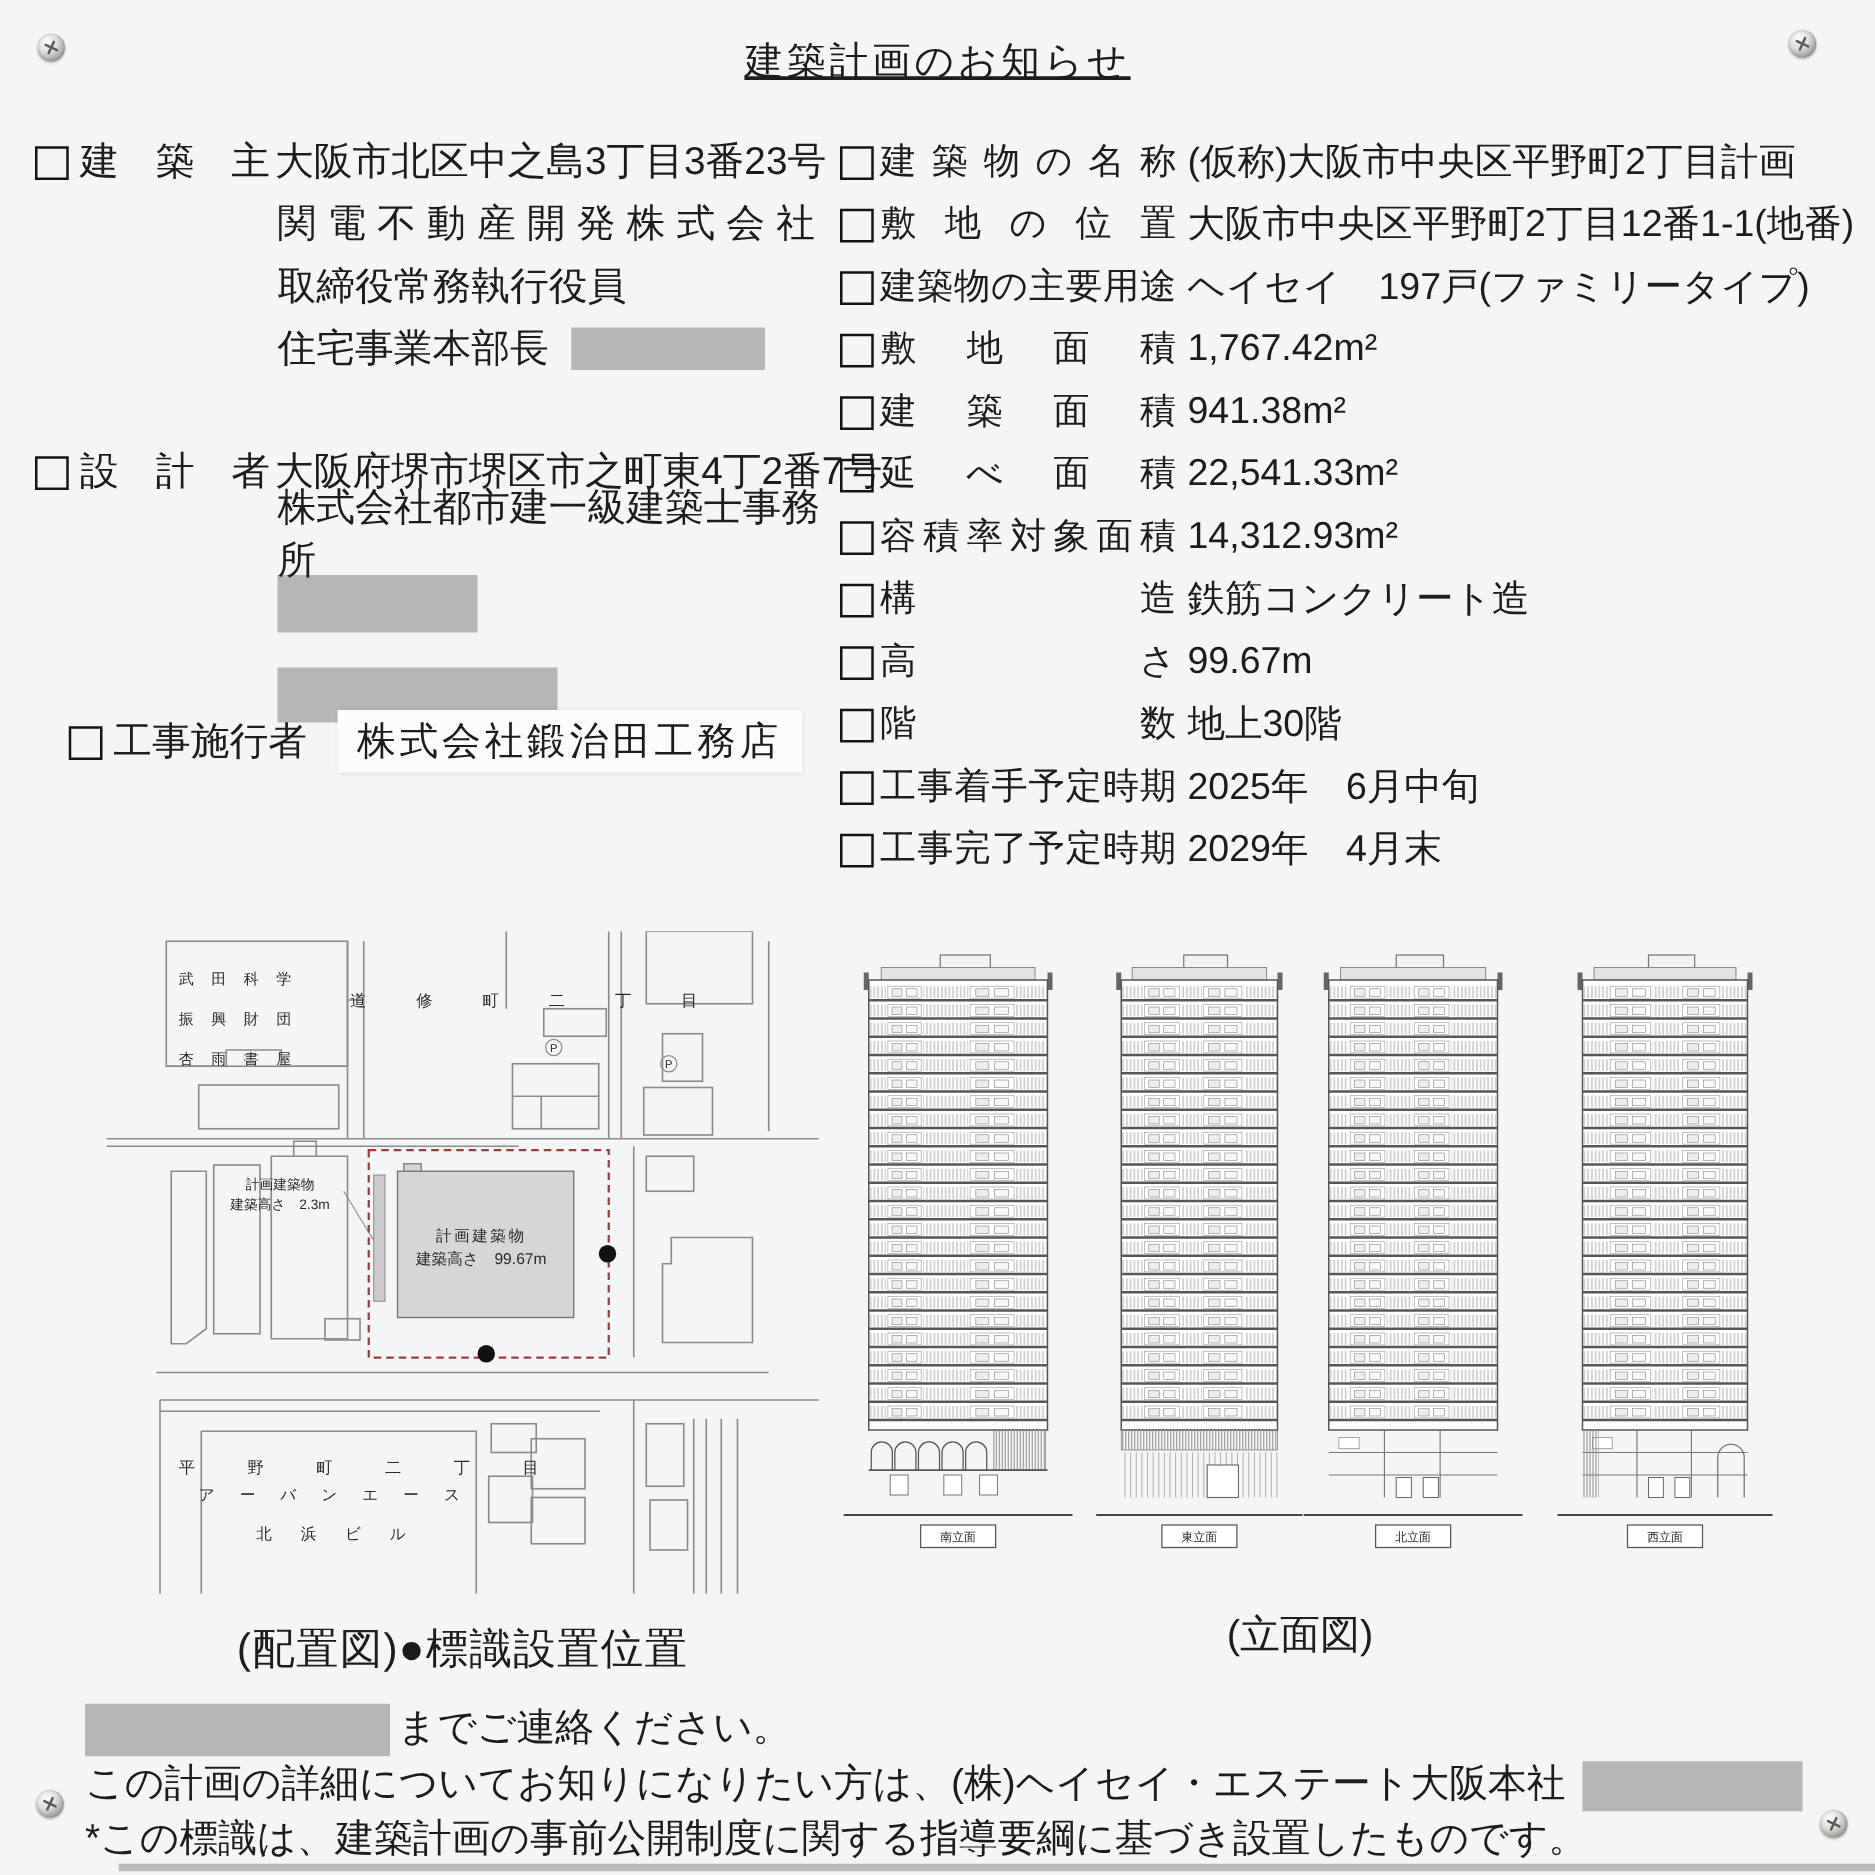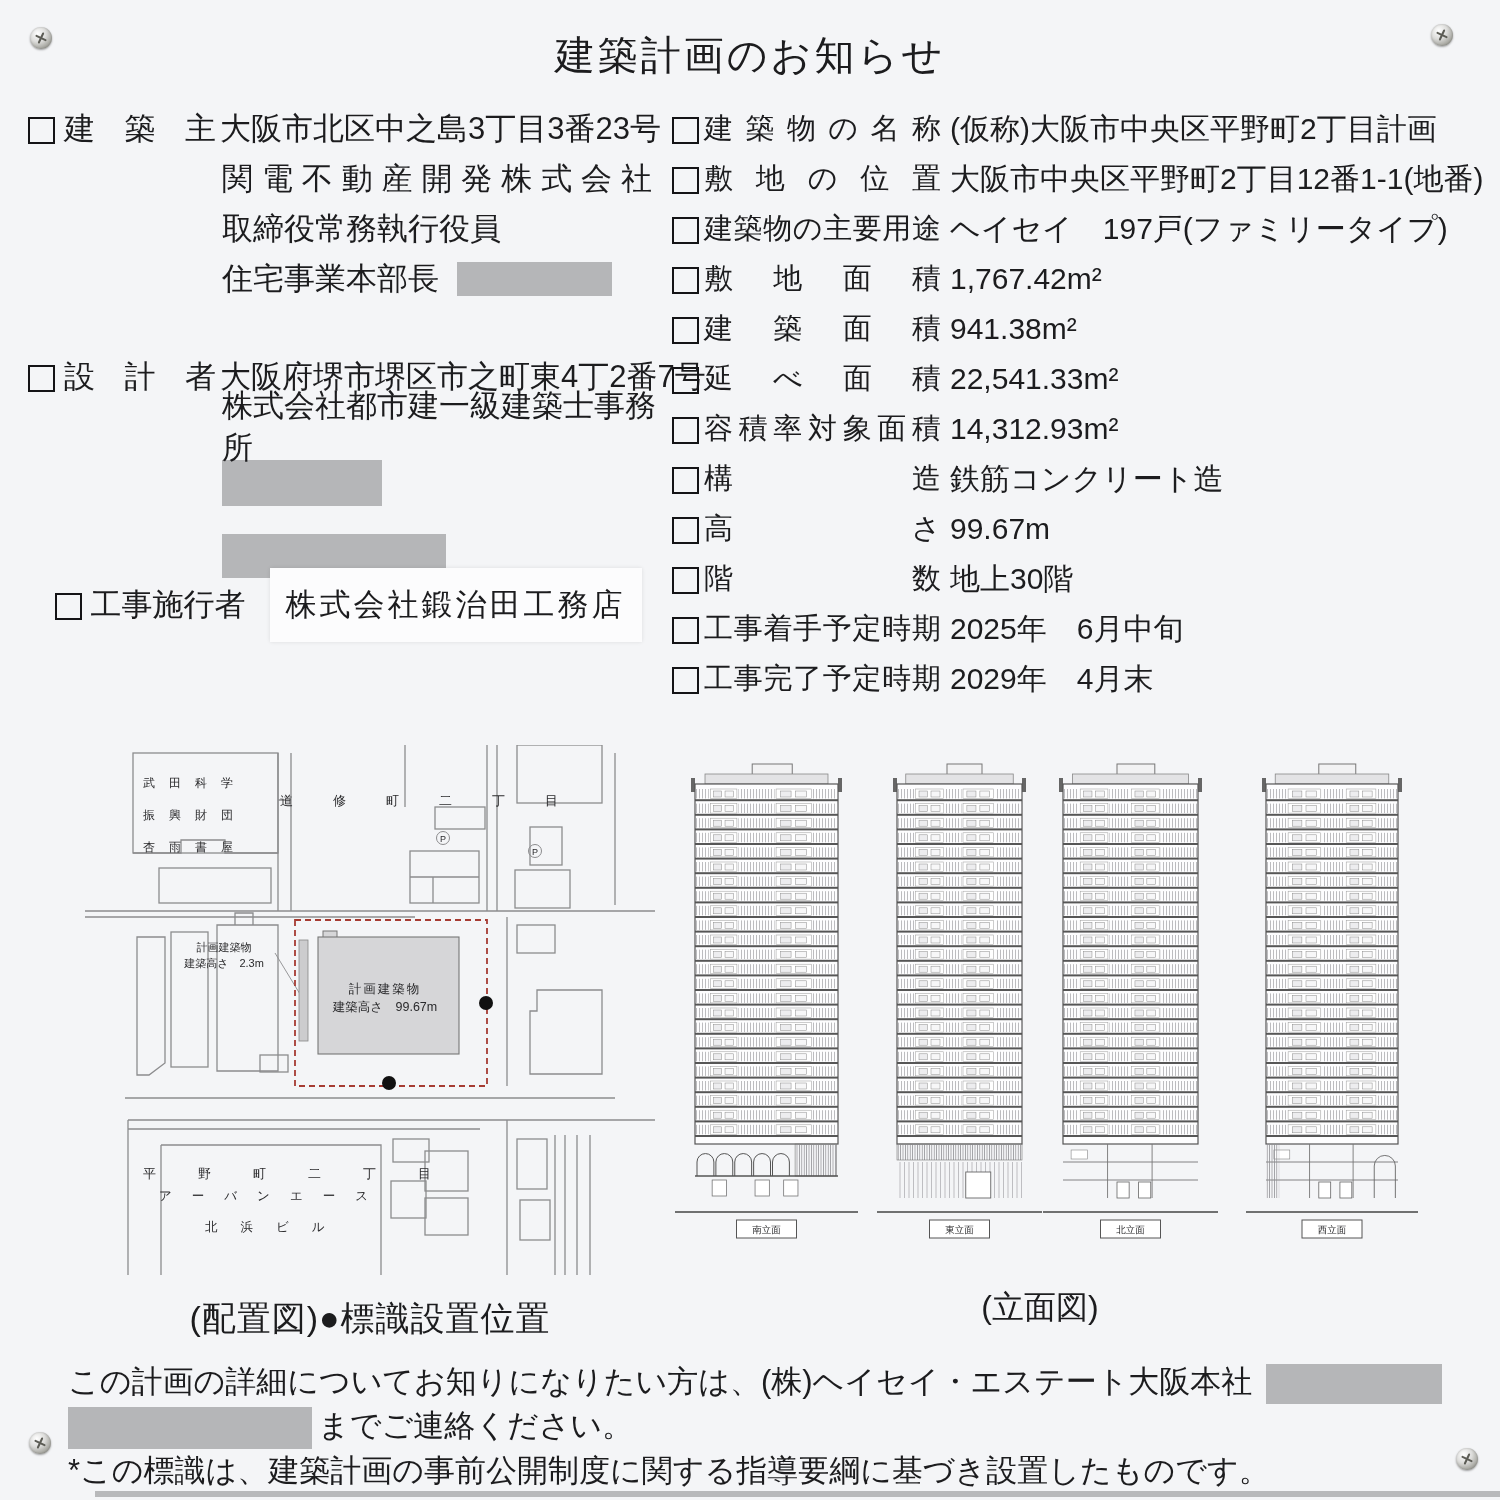--- a/index.html
+++ b/index.html
@@ -15,37 +15,37 @@
   
   .screw{position:absolute;width:22px;height:22px;border-radius:50%;
     background:radial-gradient(circle at 35% 30%, #ffffff, #dcdcda 40%, #a8a8a2 70%, #70706a 100%);
     box-shadow:0 1px 2px rgba(0,0,0,.35), inset 0 0 2px rgba(0,0,0,.25);}
   .screw::before,.screw::after{content:"";position:absolute;left:50%;top:50%;width:12px;height:2px;
     background:#5c5c55;transform-origin:center;border-radius:1px;}
   .screw::before{transform:translate(-50%,-50%) rotate(25deg);}
   .screw::after{transform:translate(-50%,-50%) rotate(115deg);}
   
   #title{position:absolute;top:28px;left:0;width:100%;text-align:center;
-    font-size:40px;letter-spacing:3px;}
+    font-size:31px;letter-spacing:3px;text-decoration:underline;}
   
   .cbx{flex:0 0 auto;width:23px;height:23px;border:2.5px solid #141416;margin-top:2px;}
   .srow{display:flex;align-items:center;height:50px;}
   .spread{display:flex;justify-content:space-between;}
   
   #leftcol{position:absolute;left:28px;top:104px;width:640px;font-size:31px;}
   .lrow{display:flex;align-items:center;height:50px;}
   .llabel{width:152px;margin-left:9px;flex:0 0 auto;}
   .lval{margin-left:4px;white-space:nowrap;}
   .indent{margin-left:194px;}
   .g1r2{width:430px;}
   .redact{background:var(--redact);}
   #g2{position:absolute;left:0;top:248px;width:640px;}
   #g3{position:absolute;left:0;top:464px;width:640px;display:flex;align-items:center;justify-content:center;}
   #sticker{margin-left:24px;background:#fcfcfd;box-shadow:0 0 4px rgba(0,0,0,.10);
-    padding:16px 16px;letter-spacing:3px;white-space:nowrap;}
+    padding:4px 16px;letter-spacing:3px;white-space:nowrap;}
   
   #rightcol{position:absolute;left:672px;top:104px;width:810px;font-size:30px;}
   .slabel{width:237px;margin-left:5px;flex:0 0 auto;font-size:29px;}
   .sval{margin-left:9px;white-space:nowrap;}
   
   #mapwrap{position:absolute;left:85px;top:745px;width:570px;height:530px;}
   #map-caption{position:absolute;left:85px;top:1296px;width:570px;text-align:center;
     font-size:34px;letter-spacing:1px;}
   #elevwrap{position:absolute;left:660px;top:758px;width:760px;height:500px;}
   #elev-caption{position:absolute;left:660px;top:1286px;width:760px;text-align:center;font-size:32px;}
@@ -1406,24 +1406,24 @@
           <path d="M108.24,440 V408 A10.56,10.56 0 0 1 129.35999999999999,408 V440" stroke="#666" fill="none" stroke-width="0.9"></path>
           <rect x="36" y="462" width="60" height="18" fill="#fff" stroke="#555" stroke-width="1"></rect>
           <text x="66" y="475" font-size="9.5" text-anchor="middle">西立面</text>
         </g>
       </svg>
   </div>
   <div id="elev-caption">(立面図)</div>
 
   <div id="footer">
     <div>
-      <span>この計画の詳細についてお知りになりたい方は、(株)ヘイセイ・エステート大阪本社</span><span id="f1box" class="redact"></span>
+      <span id="f2box" class="redact"></span><span>までご連絡ください。</span>
     </div>
     <div>
-      <span id="f2box" class="redact"></span><span>までご連絡ください。</span>
+      <span>この計画の詳細についてお知りになりたい方は、(株)ヘイセイ・エステート大阪本社</span><span id="f1box" class="redact"></span>
     </div>
     <div>
       <span>*この標識は、建築計画の事前公開制度に関する指導要綱に基づき設置したものです。</span>
     </div>
   </div>
 
   <div id="bottom-edge"></div>
 </div>
 
 </body></html>

